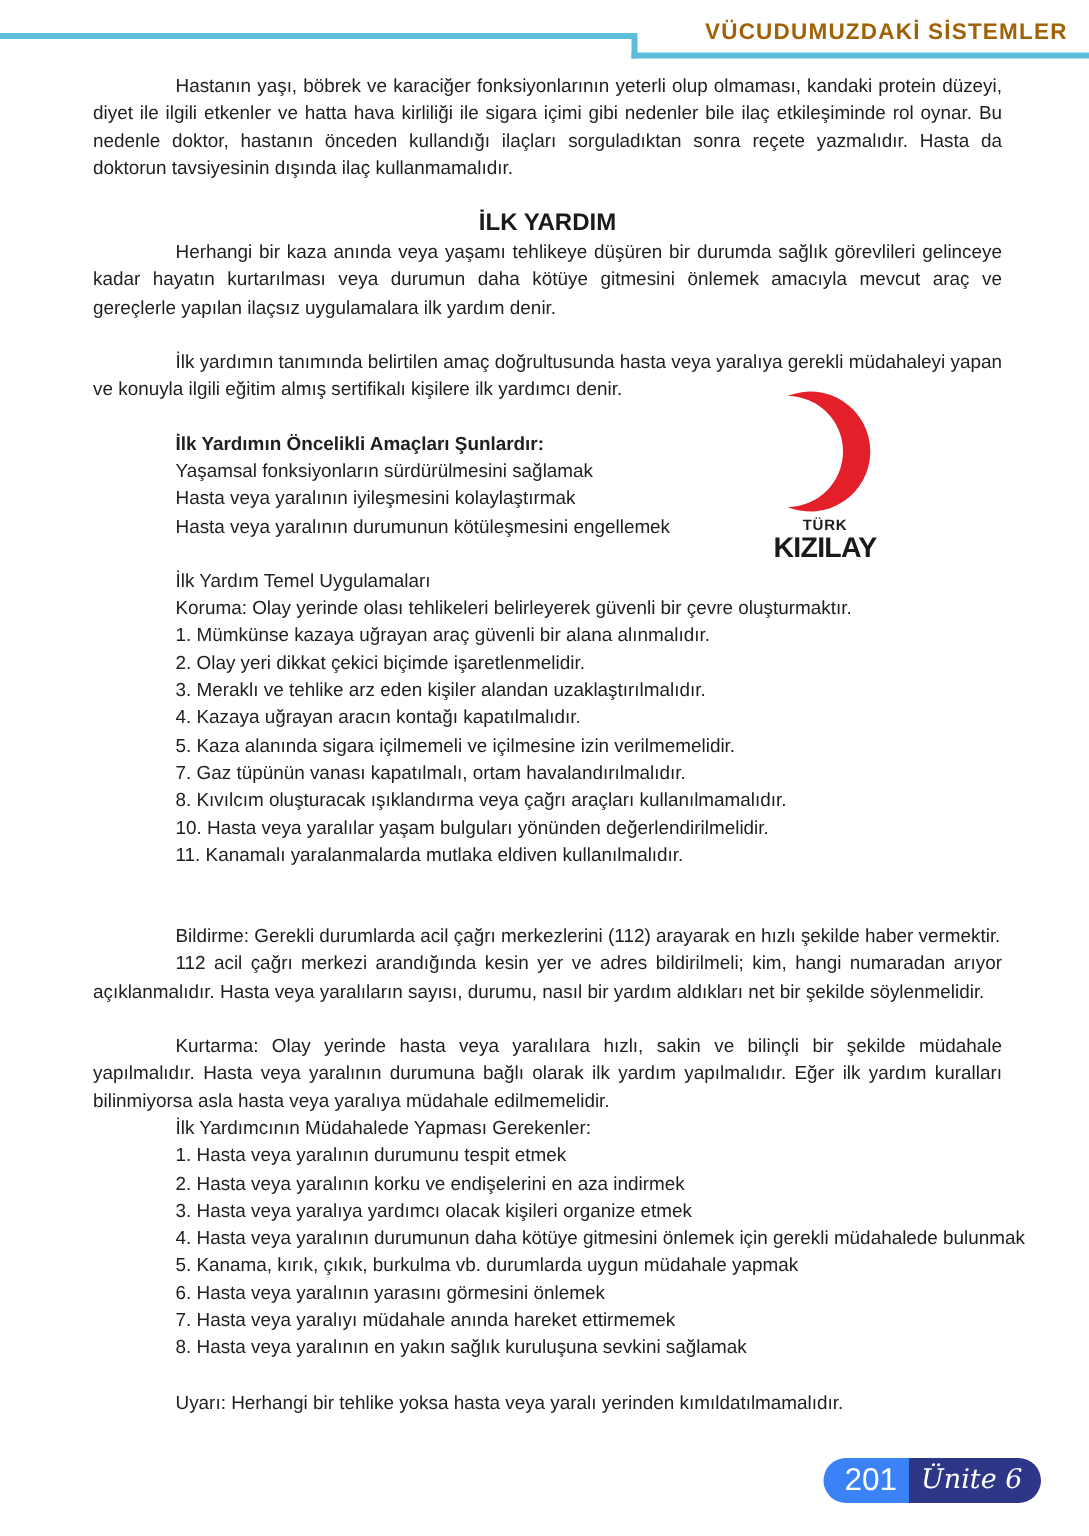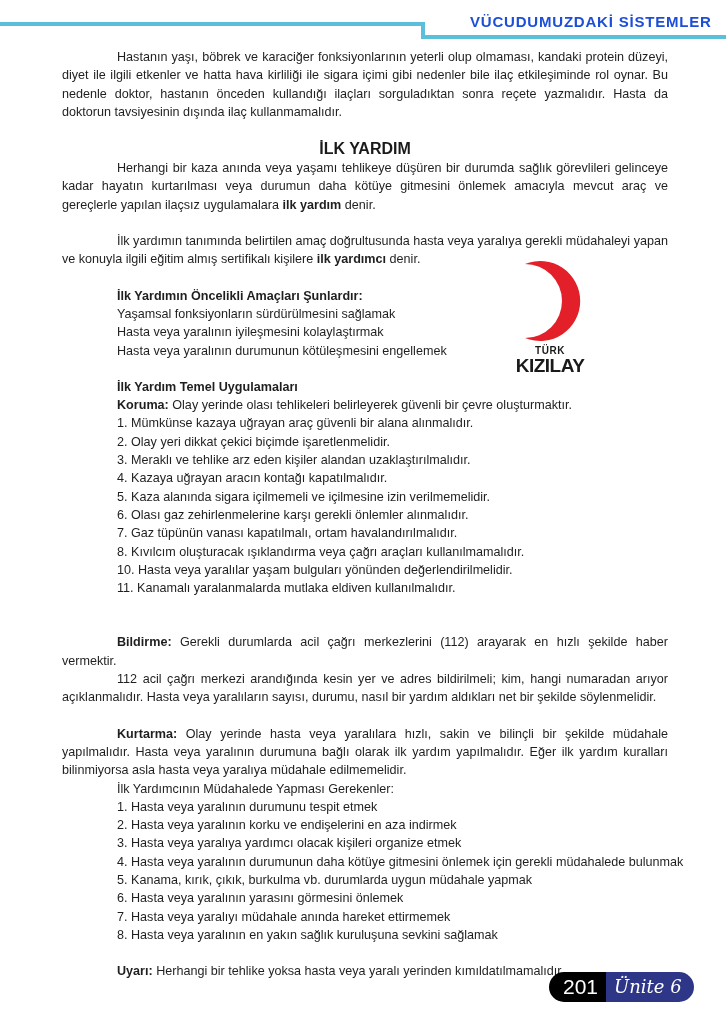--- a/index.html
+++ b/index.html
@@ -5,35 +5,35 @@
   html, body { margin: 0; padding: 0; }
   body {
     width: 726px; height: 1024px; background: #ffffff; position: relative; overflow: hidden;
     font-family: "Liberation Sans", "DejaVu Sans", sans-serif; color: #1f1f1f;
   }
   .hdr-line-left { position: absolute; left: 0; top: 22px; width: 424px; height: 4px; background: #5bbfdc; }
   .hdr-line-step { position: absolute; left: 421px; top: 22px; width: 4px; height: 17px; background: #5bbfdc; }
   .hdr-line-right { position: absolute; left: 421px; top: 35px; width: 305px; height: 4px; background: #5bbfdc; }
   .hdr-title {
     position: absolute; left: 470px; top: 13px; font-size: 15px; font-weight: bold; letter-spacing: 0.8px;
-    color: #1d4ed8; white-space: nowrap;
+    color: #a16207; white-space: nowrap;
   }
   .page { position: absolute; left: 62px; top: 48px; width: 606px; font-size: 12.6px; line-height: 18.3px; }
   p { margin: 0; text-align: justify; }
   .ind { text-indent: 55px; }
   .indent-block { padding-left: 55px; }
   .gap { height: 18px; }
   .h-main { text-align: center; font-weight: bold; font-size: 16px; line-height: 20px; margin-top: 18px; color: #1a1a1a; }
-  b { font-weight: bold; }
+  b { font-weight: normal; }
   .line { white-space: nowrap; }
   .logo { position: absolute; left: 505px; top: 258px; width: 90px; height: 130px; }
   .logo-text1 { position: absolute; left: 0; top: 87px; width: 90px; text-align: center; font-weight: bold; font-size: 10px; color: #1a1a1a; letter-spacing: 0.5px; }
   .logo-text2 { position: absolute; left: 0; top: 97px; width: 90px; text-align: center; font-weight: bold; font-size: 19px; color: #1a1a1a; letter-spacing: -0.5px; }
   .pagebadge { position: absolute; left: 549px; top: 972px; height: 30px; display: flex; }
-  .pg-num { background: #000000; color: #ffffff; font-size: 21px; line-height: 30px; padding: 0 8px 0 14px; border-radius: 15px 0 0 15px; }
+  .pg-num { background: #3b82f6; color: #ffffff; font-size: 21px; line-height: 30px; padding: 0 8px 0 14px; border-radius: 15px 0 0 15px; }
   .pg-unit { background: #2e3787; color: #ffffff; font-family: "DejaVu Serif", serif; font-style: italic; font-size: 18px; line-height: 30px; padding: 0 12px 0 8px; border-radius: 0 15px 15px 0; }
 </style>
 </head>
 <body>
 
 <div class="hdr-line-left"></div>
 <div class="hdr-line-step"></div>
 <div class="hdr-line-right"></div>
 <div class="hdr-title">VÜCUDUMUZDAKİ SİSTEMLER</div>
 
@@ -45,28 +45,27 @@
   <div class="gap"></div>
   <p class="ind"><span>İlk yardımın tanımında belirtilen amaç doğrultusunda hasta veya yaralıya gerekli müdahaleyi yapan ve konuyla ilgili eğitim almış sertifikalı kişilere </span><b>ilk yardımcı</b><span> denir.</span></p>
   <div class="gap"></div>
 
   <div class="indent-block">
     <div class="line" style="font-weight:bold">İlk Yardımın Öncelikli Amaçları Şunlardır:</div>
     <div class="line">Yaşamsal fonksiyonların sürdürülmesini sağlamak</div>
     <div class="line">Hasta veya yaralının iyileşmesini kolaylaştırmak</div>
     <div class="line">Hasta veya yaralının durumunun kötüleşmesini engellemek</div>
     <div class="gap"></div>
-    <div class="line" style="font-weight:bold">İlk Yardım Temel Uygulamaları</div>
+    <div class="line" style="font-weight:normal">İlk Yardım Temel Uygulamaları</div>
     <div class="line"><b>Koruma:</b><span> Olay yerinde olası tehlikeleri belirleyerek güvenli bir çevre oluşturmaktır.</span></div>
     <div class="line">1. Mümkünse kazaya uğrayan araç güvenli bir alana alınmalıdır.</div>
     <div class="line">2. Olay yeri dikkat çekici biçimde işaretlenmelidir.</div>
     <div class="line">3. Meraklı ve tehlike arz eden kişiler alandan uzaklaştırılmalıdır.</div>
     <div class="line">4. Kazaya uğrayan aracın kontağı kapatılmalıdır.</div>
     <div class="line">5. Kaza alanında sigara içilmemeli ve içilmesine izin verilmemelidir.</div>
-    <div class="line">6. Olası gaz zehirlenmelerine karşı gerekli önlemler alınmalıdır.</div>
     <div class="line">7. Gaz tüpünün vanası kapatılmalı, ortam havalandırılmalıdır.</div>
     <div class="line">8. Kıvılcım oluşturacak ışıklandırma veya çağrı araçları kullanılmamalıdır.</div>
     <div class="line">10. Hasta veya yaralılar yaşam bulguları yönünden değerlendirilmelidir.</div>
     <div class="line">11. Kanamalı yaralanmalarda mutlaka eldiven kullanılmalıdır.</div>
   </div>
 
   <div class="gap"></div>
     <div class="gap"></div>
   <p class="ind"><b>Bildirme:</b><span> Gerekli durumlarda acil çağrı merkezlerini (112) arayarak en hızlı şekilde haber vermektir.</span></p>
   <p class="ind">112 acil çağrı merkezi arandığında kesin yer ve adres bildirilmeli; kim, hangi numaradan arıyor açıklanmalıdır. Hasta veya yaralıların sayısı, durumu, nasıl bir yardım aldıkları net bir şekilde söylenmelidir.</p>

